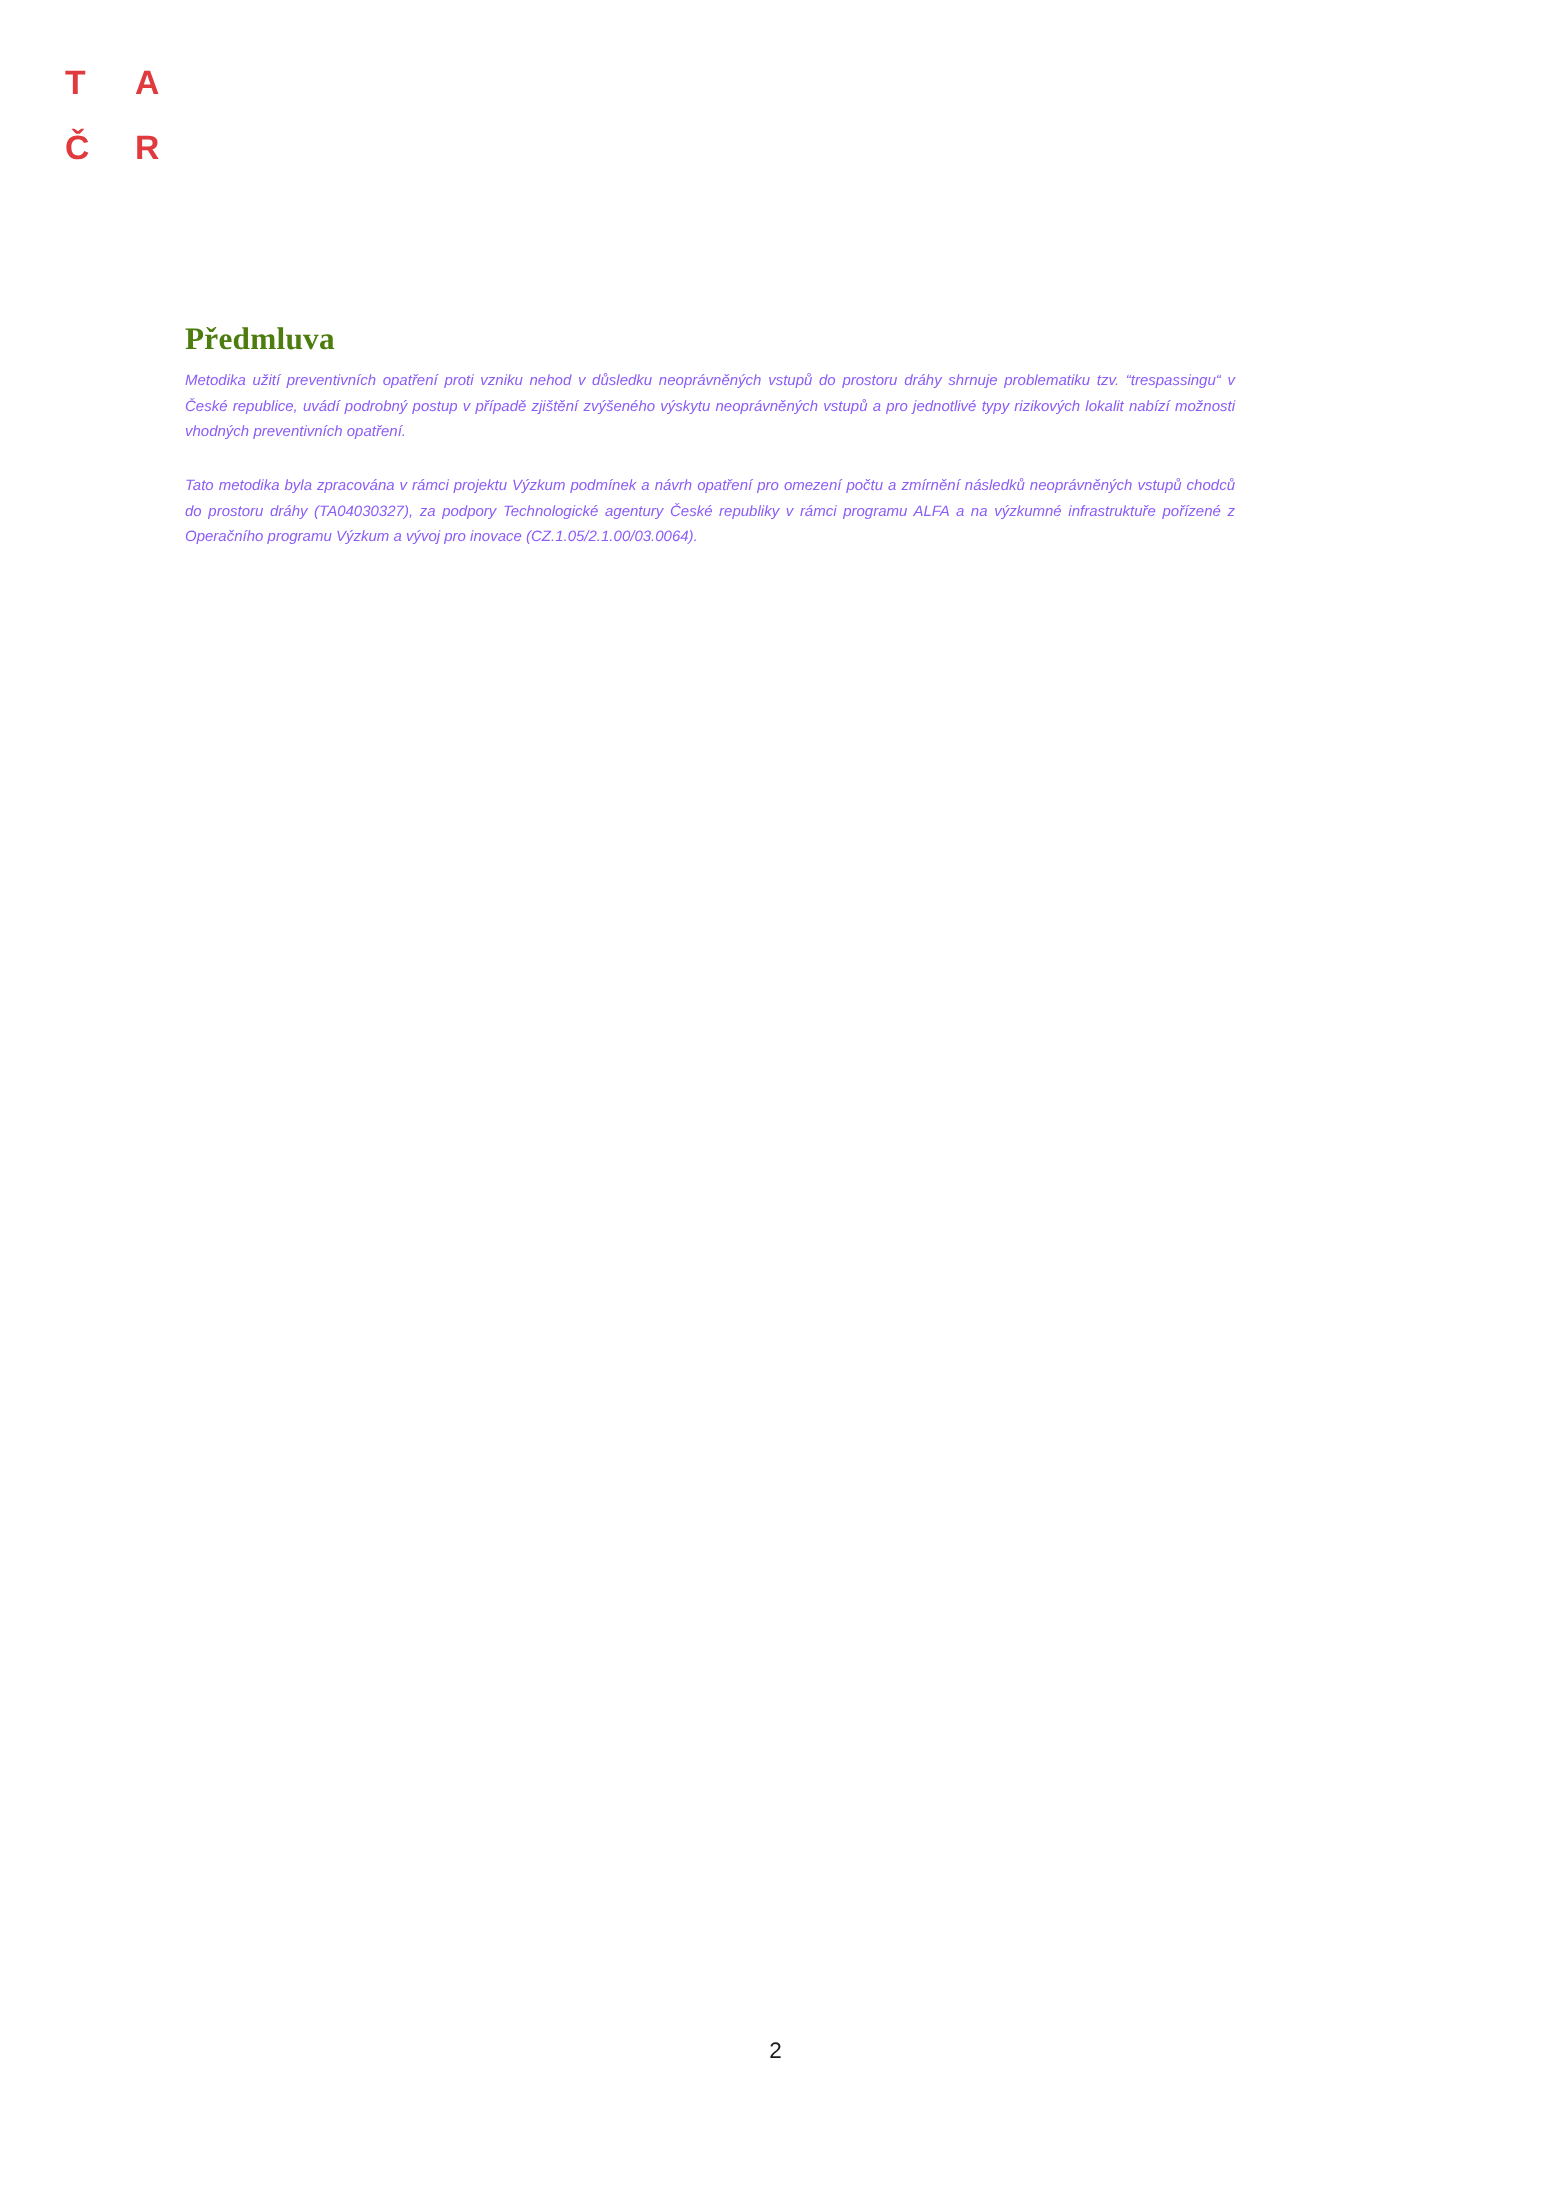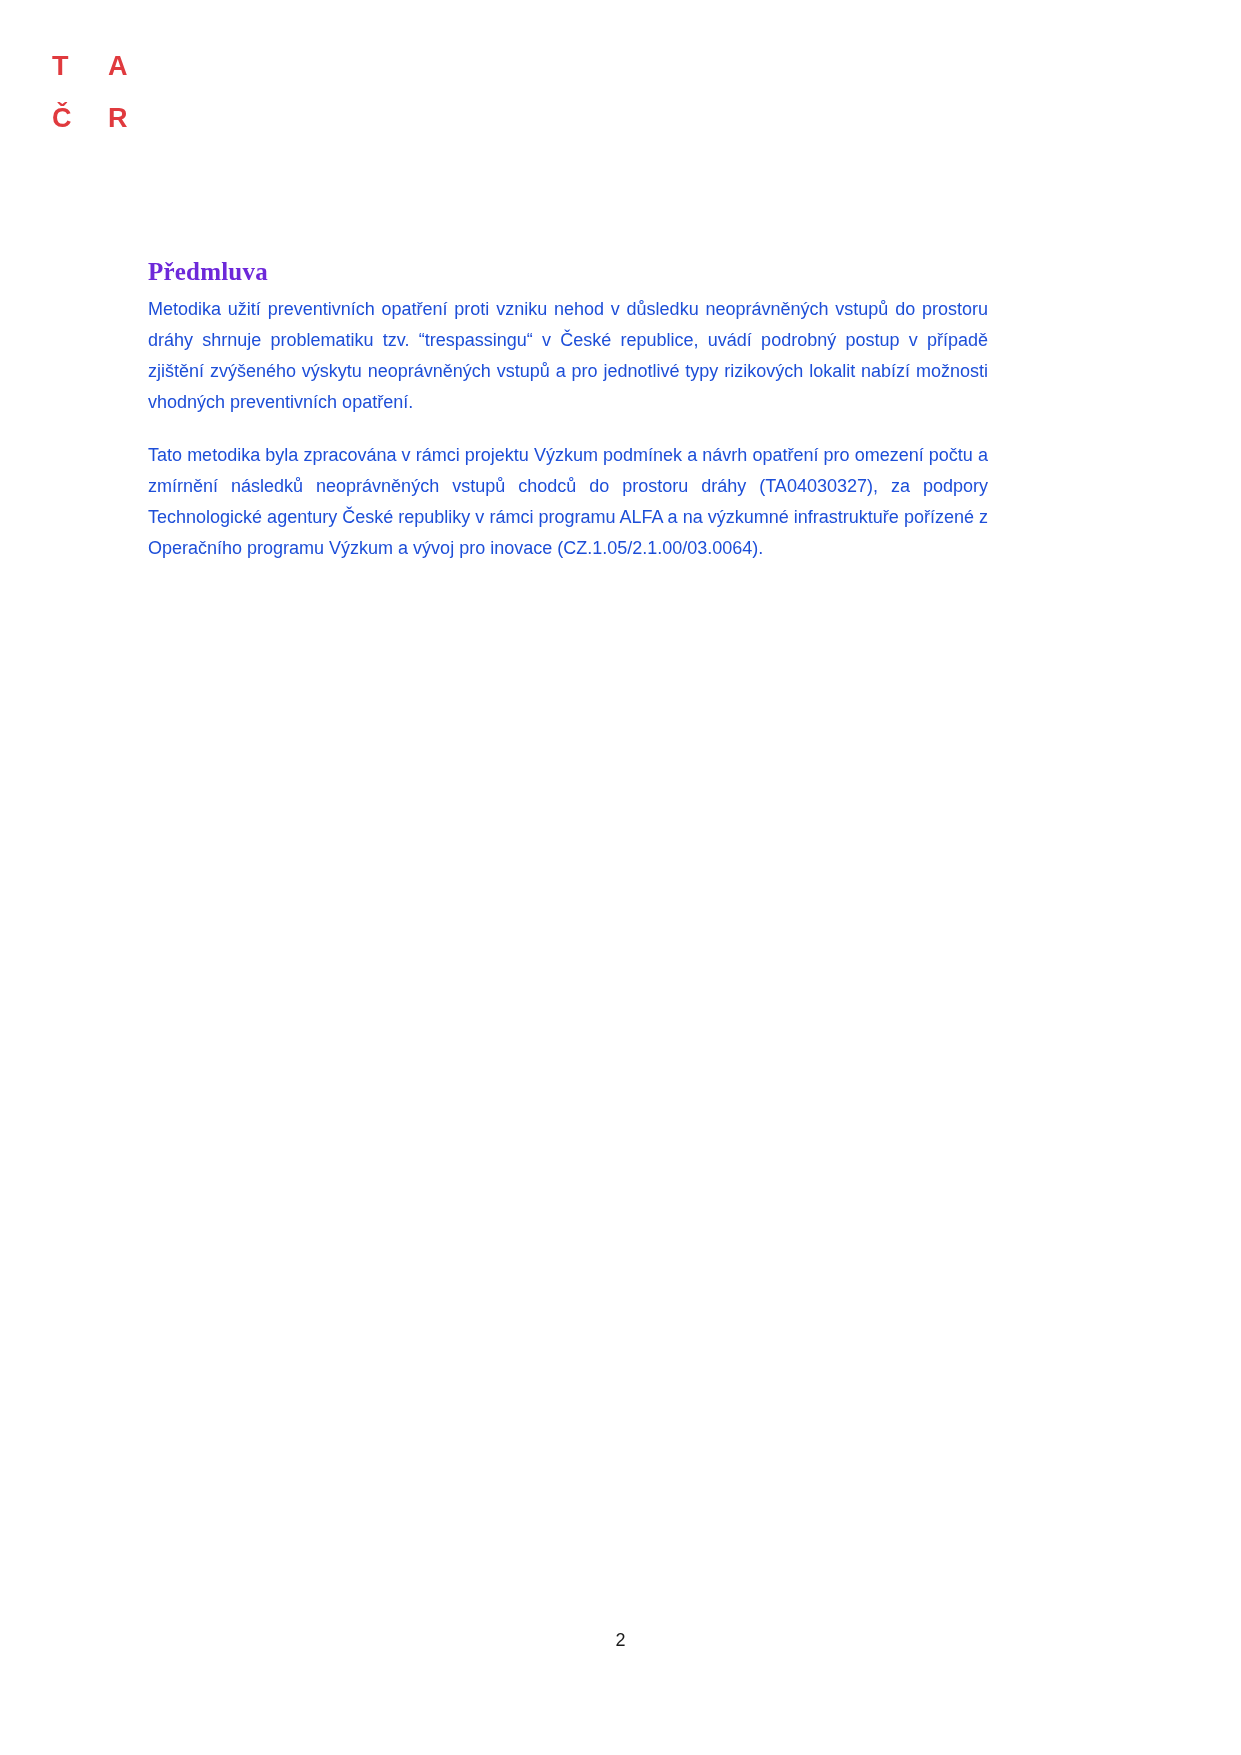--- a/index.html
+++ b/index.html
@@ -50,33 +50,34 @@
     position: absolute;
     left: 148px;
     top: 258px;
     width: 840px;
   }
 
   h1.section-title {
     font-family: "Liberation Serif", serif;
     font-size: 25px;
     font-weight: bold;
-    color: #6d28d9;
+    color: #4d7c0f;
     margin: 0 0 8px 0;
     letter-spacing: 0.2px;
   }
 
   p.body-par {
     font-family: "Liberation Sans", sans-serif;
-    font-size: 18px;
+    font-size: 12px;
     line-height: 1.72;
-    color: #1d4ed8;
+    color: #8b5cf6;
     text-align: justify;
     text-justify: inter-word;
     margin: 0 0 22px 0;
+    font-style: italic;
   }
   p.body-par:last-child {
     margin-bottom: 12px;
   }
 
   
   .page-number {
     position: absolute;
     left: 0;
     right: 0;

